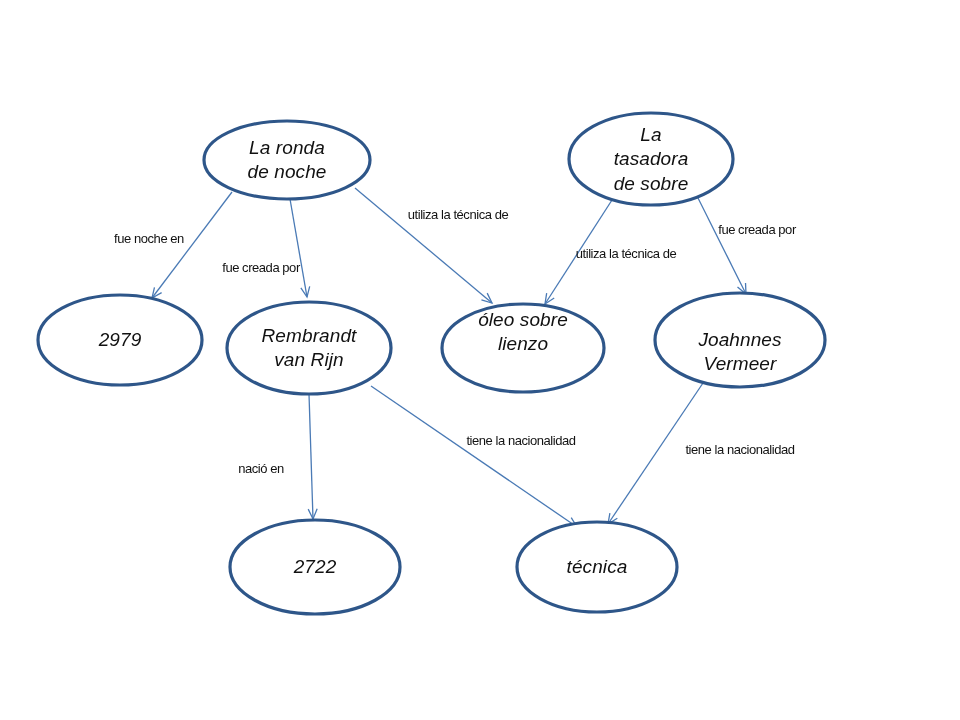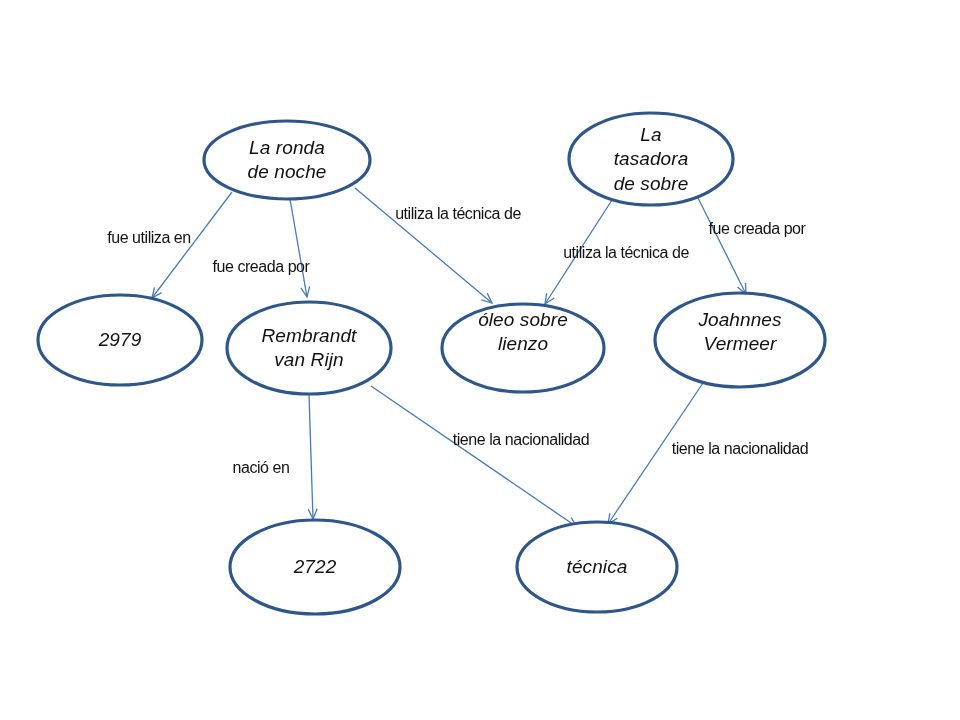--- a/index.html
+++ b/index.html
@@ -51,21 +51,21 @@
     line-height: 1.28;
     color: #111111;
     transform: translate(-50%, -50%);
     white-space: pre-line;
     pointer-events: none;
     letter-spacing: 0.1px;
   }
   .edge-label {
     position: absolute;
     font-family: "Liberation Sans", sans-serif;
-    font-size: 16px;
+    font-size: 13px;
     color: #121212;
     white-space: nowrap;
     transform: translate(-50%, -50%);
     letter-spacing: -0.45px;
   }
 </style>
 </head>
 <body>
 
 <div id="diagram-root">
@@ -121,27 +121,27 @@
       <div class="node-label" style="left: 287px; top: 160px; width: 158px;">La ronda
 de noche</div>
       <div class="node-label" style="left: 651px; top: 159px; width: 156px;">La
 tasadora
 de sobre</div>
       <div class="node-label" style="left: 120px; top: 340px; width: 156px;">2979</div>
       <div class="node-label" style="left: 309px; top: 348px; width: 156px;">Rembrandt
 van Rijn</div>
       <div class="node-label" style="left: 523px; top: 332px; width: 154px;">óleo sobre
 lienzo</div>
-      <div class="node-label" style="left: 740px; top: 332px; width: 162px;">Joahnnes
+      <div class="node-label" style="left: 740px; top: 352px; width: 162px;">Joahnnes
 Vermeer</div>
       <div class="node-label" style="left: 315px; top: 567px; width: 162px;">2722</div>
       <div class="node-label" style="left: 597px; top: 567px; width: 152px;">técnica</div>
     </div>
   <div id="edge-labels-layer">
-      <div class="edge-label" style="left: 149px; top: 238px;">fue utiliza en</div>
+      <div class="edge-label" style="left: 149px; top: 238px;">fue noche en</div>
       <div class="edge-label" style="left: 261px; top: 267px;">fue creada por</div>
       <div class="edge-label" style="left: 458px; top: 214px;">utiliza la técnica de</div>
       <div class="edge-label" style="left: 626px; top: 253px;">utiliza la técnica de</div>
       <div class="edge-label" style="left: 757px; top: 229px;">fue creada por</div>
       <div class="edge-label" style="left: 261px; top: 468px;">nació en</div>
       <div class="edge-label" style="left: 521px; top: 440px;">tiene la nacionalidad</div>
       <div class="edge-label" style="left: 740px; top: 449px;">tiene la nacionalidad</div>
     </div>
 
 </div>

